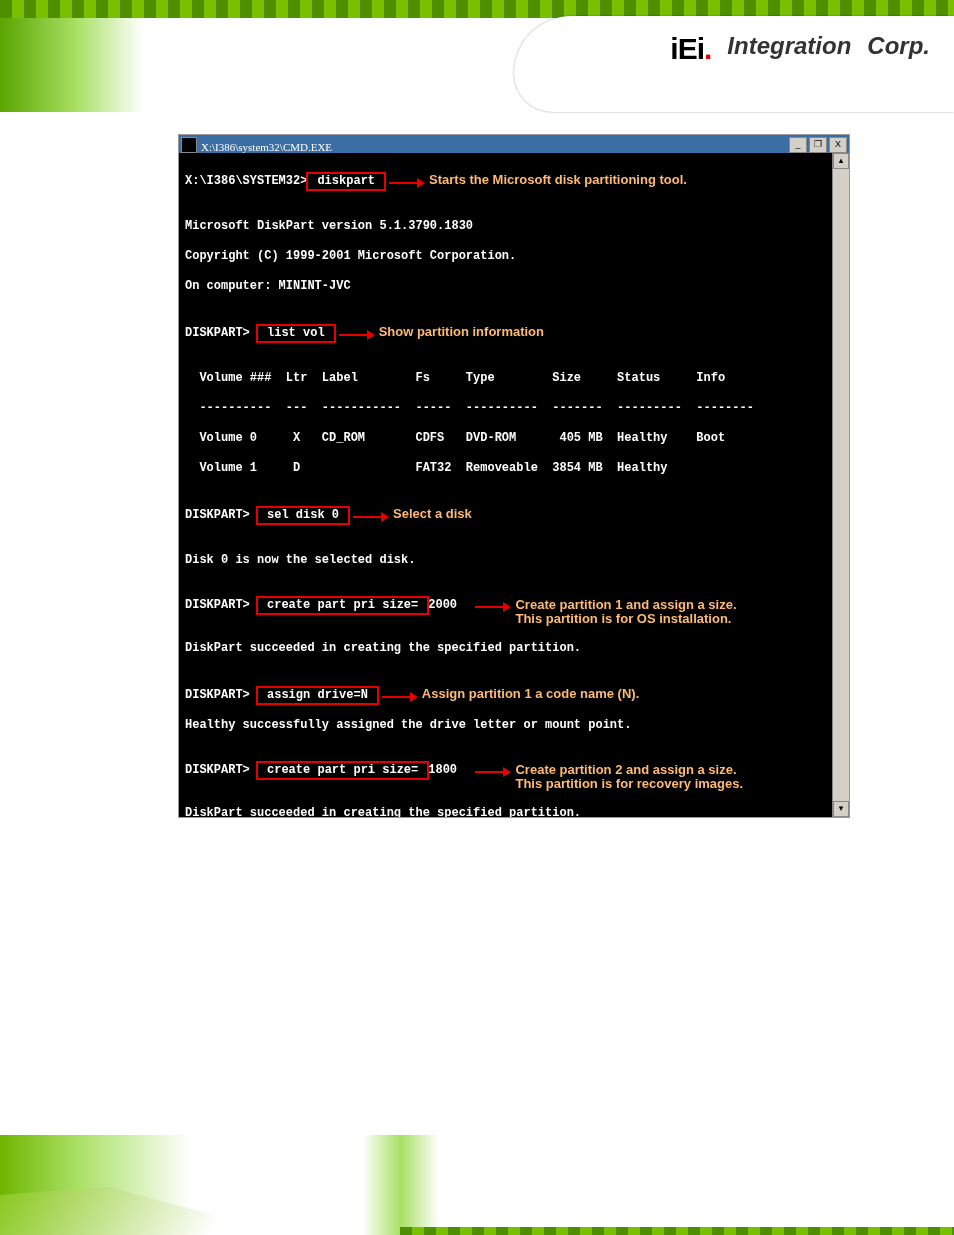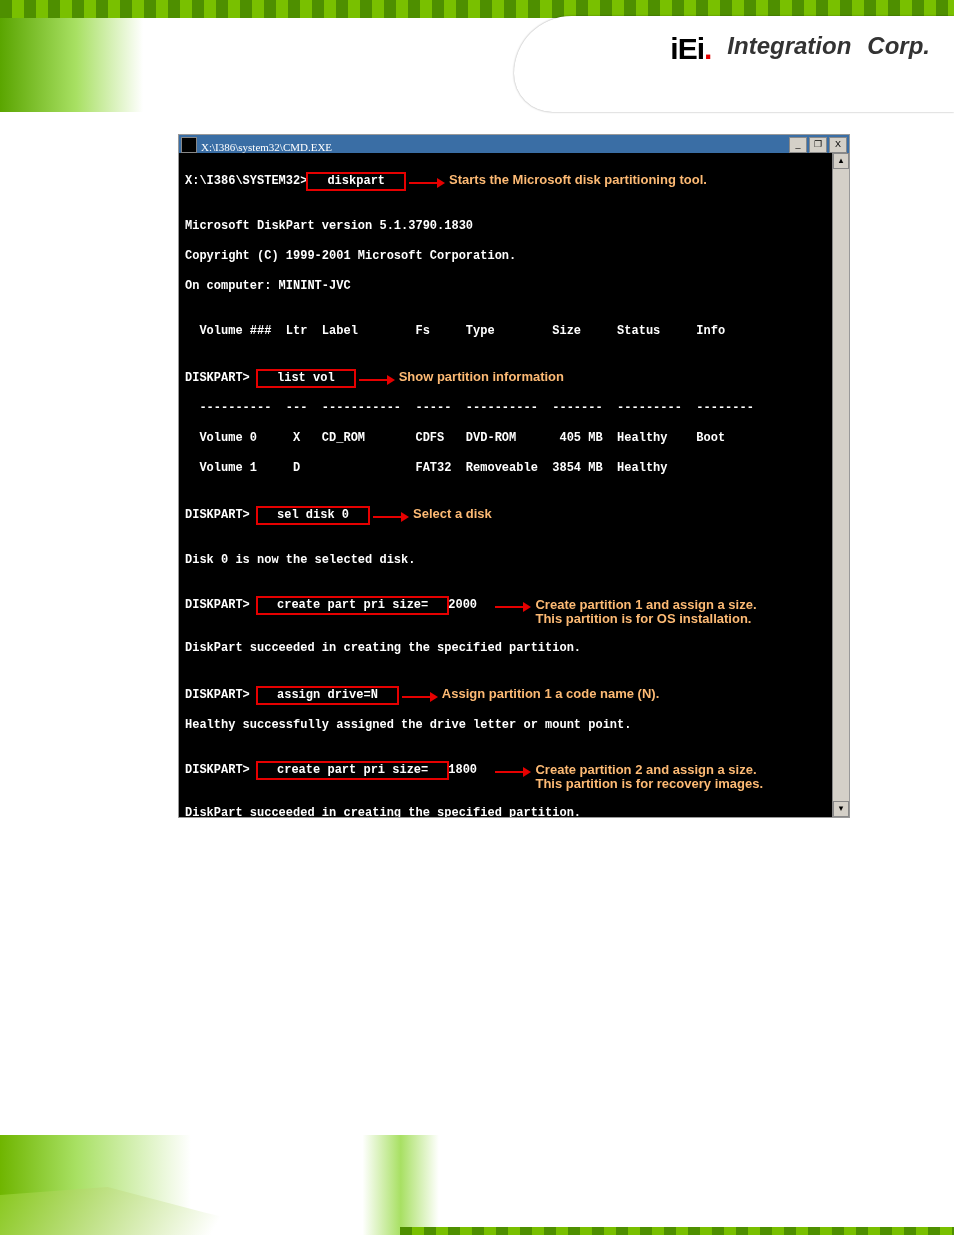--- a/index.html
+++ b/index.html
@@ -21,21 +21,21 @@
   .titlebar{height:18px;background:linear-gradient(#3a6ea5,#3a6ea5);display:flex;align-items:flex-end;padding:0 2px;font:11px Tahoma;color:#fff}
   .titlebar .tb-icon{width:14px;height:14px;margin-right:4px;background:#000;border:1px solid #888;display:inline-block}
   .titlebar .tb-spacer{flex:1}
   .tb-btn{width:16px;height:14px;background:#d4d0c8;border:1px solid #888;margin-left:2px;font:9px/12px Arial;text-align:center;color:#000}
   .cmd-body{position:relative;width:100%;height:calc(100% - 18px);overflow:hidden}
   .cmd-body .sb{position:absolute;right:0;top:0;width:16px;height:100%;background:#d4d0c8;border-left:1px solid #888}
   .sb-btn{width:14px;height:14px;background:#d4d0c8;border:1px solid #888;position:absolute;left:0;font:9px/12px Arial;text-align:center;color:#000}
   .sb-btn.up{top:0}
   .sb-btn.dn{bottom:0}
   .console{position:absolute;left:0;top:0;right:16px;bottom:0;padding:4px 6px;font:700 12px/15px "Courier New",monospace;color:#fff;white-space:pre}
-  .box{outline:2px solid #e60000;display:inline-block;padding:0 19px;margin:0 1px}
+  .box{outline:2px solid #e60000;display:inline-block;padding:0 9px;margin:0 1px}
   .arrow{display:inline-flex;align-items:center;margin:0 4px}
   .arrow .shaft{width:28px;height:2px;background:#e60000;display:inline-block}
   .arrow .head{width:0;height:0;border-top:5px solid transparent;border-bottom:5px solid transparent;border-left:8px solid #e60000;display:inline-block}
   .ann{color:#fdba74;font:700 13px Arial}
   .tbl-head{text-decoration:none}
   .mono-line{display:block}
   .two-line{display:inline-block;vertical-align:top;line-height:14px}
 </style>
 </head>
 <body>
@@ -68,23 +68,23 @@
       <div class="sb-btn up">▴</div>
       <div class="sb-btn dn">▾</div>
     </div>
     <div class="console">
 <span class="mono-line"><span>X:\I386\SYSTEM32&gt;</span><span class="box">diskpart</span><span class="arrow"><span class="shaft"></span><span class="head"></span></span><span class="ann">Starts the Microsoft disk partitioning tool.</span></span>
 
 <span class="mono-line">Microsoft DiskPart version 5.1.3790.1830</span>
 <span class="mono-line">Copyright (C) 1999-2001 Microsoft Corporation.</span>
 <span class="mono-line">On computer: MININT-JVC</span>
 
+<span class="mono-line"><span>DISKPART&gt; </span><span class="box">list vol</span><span class="arrow"><span class="shaft"></span><span class="head"></span></span><span class="ann">Show partition information</span></span>
+
 <span class="mono-line tbl-head">  Volume ###  Ltr  Label        Fs     Type        Size     Status     Info</span>
-
-<span class="mono-line"><span>DISKPART&gt; </span><span class="box">list vol</span><span class="arrow"><span class="shaft"></span><span class="head"></span></span><span class="ann">Show partition information</span></span>
 <span class="mono-line">  ----------  ---  -----------  -----  ----------  -------  ---------  --------</span>
 <span class="mono-line">  Volume 0     X   CD_ROM       CDFS   DVD-ROM      405 MB  Healthy    Boot</span>
 <span class="mono-line">  Volume 1     D                FAT32  Removeable  3854 MB  Healthy</span>
 
 <span class="mono-line"><span>DISKPART&gt; </span><span class="box">sel disk 0</span><span class="arrow"><span class="shaft"></span><span class="head"></span></span><span class="ann">Select a disk</span></span>
 
 <span class="mono-line">Disk 0 is now the selected disk.</span>
 
 <span class="mono-line"><span>DISKPART&gt; </span><span class="box"><span>create part pri size=</span></span><span>2000</span>  <span class="arrow"><span class="shaft"></span><span class="head"></span></span><span class="ann two-line"><span>Create partition 1 and assign a size.</span>
 <span>This partition is for OS installation.</span></span></span>

